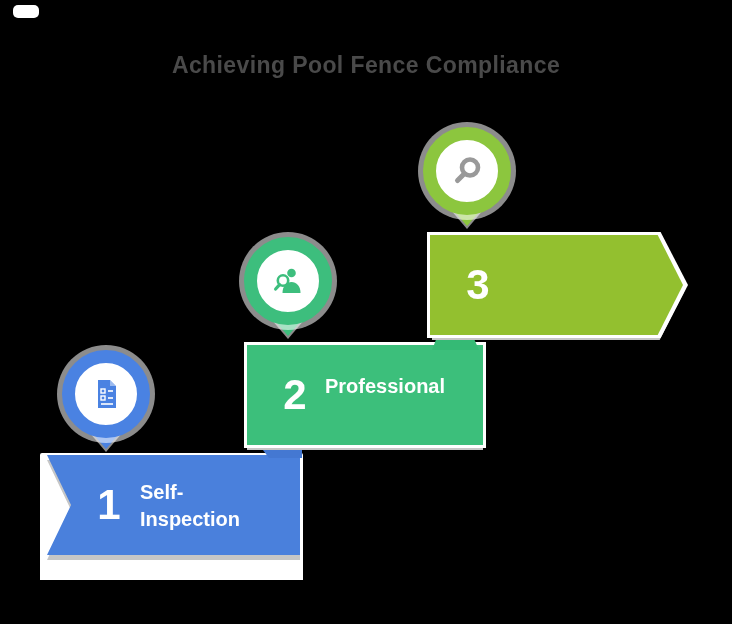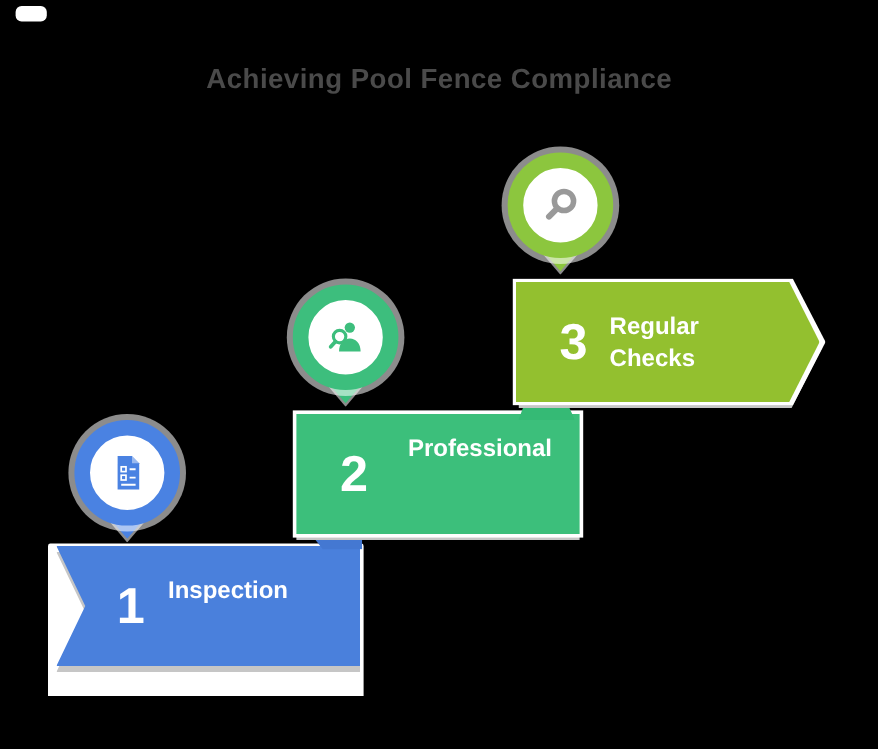--- a/index.html
+++ b/index.html
@@ -41,45 +41,42 @@
   <div class="abs" style="left: 13px; top: 5px; width: 26px; height: 13px; border-radius: 5px; background-color: rgb(255, 255, 255);"></div>
   <div class="abs" style="left: 8px; top: 606px; width: 716px; height: 11px; border-radius: 0px 0px 10px 10px; background-color: rgb(255, 255, 255);"></div>
   <div class="abs" style="left: 40px; top: 453px; width: 263px; height: 148px; border-radius: 2px; background-color: rgb(255, 255, 255);"></div>
 
   <div class="abs title" style="color: rgb(74, 74, 74);">Achieving Pool Fence Compliance</div>
 
   <div class="abs banner-shape notch-left" style="left: 47px; top: 460px; width: 253px; height: 100px; background-color: rgb(198, 198, 198);"></div>
   <div class="abs banner-shape notch-left" style="left: 47px; top: 455px; width: 253px; height: 100px; background-color: rgb(74, 128, 220);">
     <div class="abs num" style="left:40px;top:0;width:44px;height:100%;">1</div>
     <div class="abs lbl" style="left:93px;top:24px;width:155px;">
+      <span>Self-</span>
       <span>Inspection</span>
     </div>
   </div>
 
   <div class="abs fold1" style="left: 255px; top: 444px; width: 47px; height: 14px; background-color: rgb(68, 120, 210);"></div>
 
   <div class="abs" style="left: 247px; top: 350px; width: 236px; height: 100px; background-color: rgb(198, 198, 198);"></div>
   <div class="abs" style="left: 244px; top: 342px; width: 242px; height: 106px; background-color: rgb(255, 255, 255);"></div>
   <div class="abs" style="left: 247px; top: 345px; width: 236px; height: 100px; background-color: rgb(60, 191, 123);">
     <div class="abs num" style="left:26px;top:0;width:44px;height:100%;">2</div>
-    <div class="abs lbl" style="left:78px;top:16px;width:150px;text-align:center;">
+    <div class="abs lbl" style="left:78px;top:28px;width:150px;">
       <span>Professional</span>
     </div>
   </div>
 
   <div class="abs fold2" style="left: 432px; top: 334px; width: 47px; height: 16px; background-color: rgb(53, 186, 117);"></div>
 
   <div class="abs arrow-right" style="left: 432px; top: 240px; width: 253px; height: 100px; background-color: rgb(198, 198, 198);"></div>
   <div class="abs arrow-right-outer" style="left: 427px; top: 232px; width: 261px; height: 106px; background-color: rgb(255, 255, 255);"></div>
   <div class="abs arrow-right" style="left: 430px; top: 235px; width: 253px; height: 100px; background-color: rgb(147, 192, 47);">
     <div class="abs num" style="left:26px;top:0;width:44px;height:100%;">3</div>
-    <div class="abs lbl" style="left:78px;top:24px;width:150px;">
-      <span>Regular</span>
-      <span>Checks</span>
-    </div>
   </div>
 
   <div class="abs tail" style="left:89px;top:432px;width:34px;height:20px;background:rgba(255,255,255,0.55);"></div>
   <div class="abs tail" style="left: 93px; top: 434px; width: 26px; height: 15px; background-color: rgb(74, 130, 226);"></div>
   <div class="abs pin-circle" style="left: 62px; top: 350px; width: 88px; height: 88px; border: 13px solid rgb(74, 130, 226);">
     <span style="line-height: 0; color: rgb(74, 130, 226);">
       <svg width="36" height="36" viewBox="0 0 36 36">
         <path d="M10 4 h12 l6 6 v22 h-18 z" fill="currentColor"></path>
         <path d="M22 4 l6 6 h-6 z" fill="#ffffff" opacity="0.45"></path>
         <rect x="13" y="13" width="4" height="4" fill="none" stroke="#ffffff" stroke-width="1.4"></rect>

